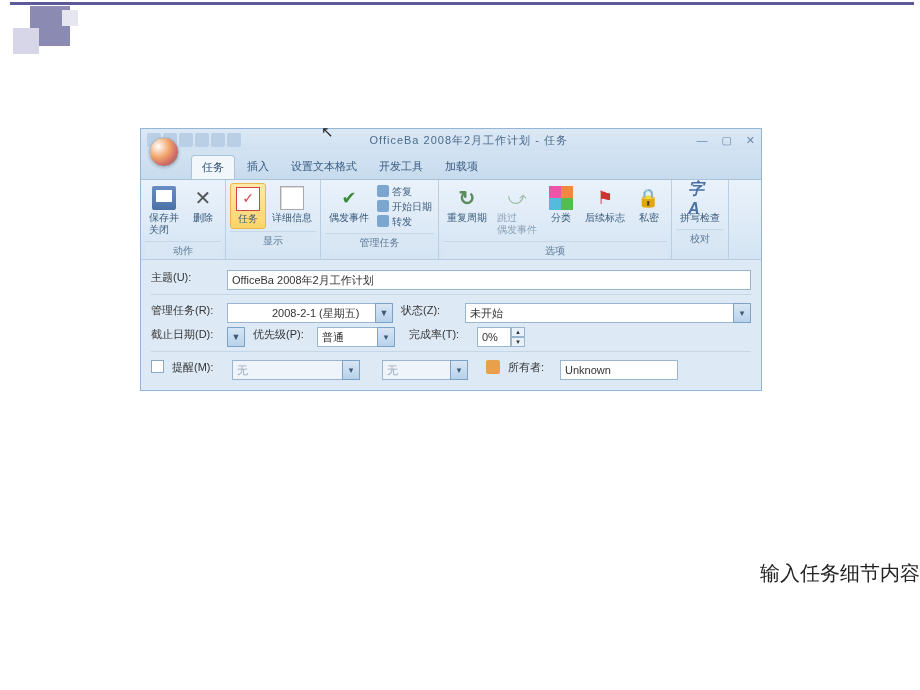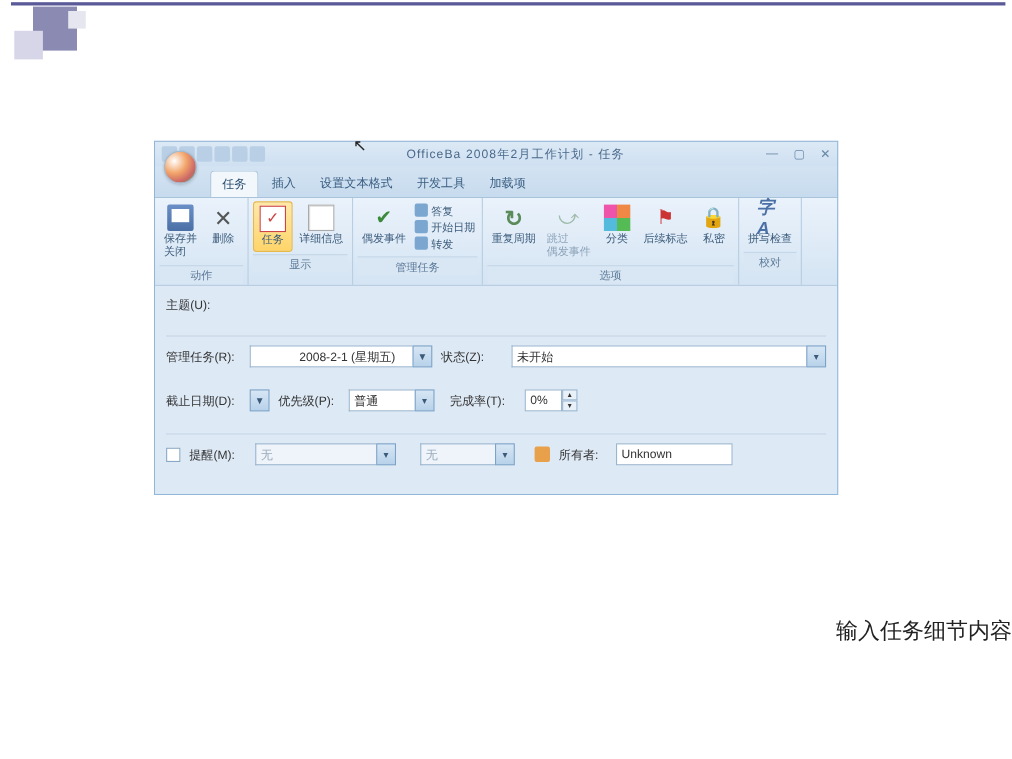--- a/index.html
+++ b/index.html
@@ -34,21 +34,21 @@
 .rbtn { display: flex; flex-direction: column; align-items: center; padding: 3px 4px; font-size: 10px; color: #3b5b7a; cursor: pointer; border-radius: 3px; min-width: 36px; }
 .rbtn.active { background: linear-gradient(#ffe8a8, #ffd56a); border: 1px solid #e8b84a; }
 .rbtn .icon { width: 24px; height: 24px; margin-bottom: 2px; display: flex; align-items: center; justify-content: center; }
 .rbtn .label { line-height: 12px; text-align: left; white-space: nowrap; }
 
 .small-items { display: flex; flex-direction: column; gap: 1px; padding: 2px 2px; font-size: 10px; color: #3b5b7a; }
 .small-items div { display: flex; align-items: flex-start; gap: 3px; white-space: nowrap; }
 .small-items .mini-icon { width: 12px; height: 12px; background: #7ba6d0; border-radius: 2px; display: inline-block; }
 
 .form-area { background: #dde9f5; border-top: 1px solid #b9cee2; padding: 10px 10px 6px; font-size: 11px; color: #333; }
-.field-row { display: flex; align-items: center; margin-bottom: 20px; gap: 8px; }
+.field-row { display: flex; align-items: flex-start; margin-bottom: 4px; gap: 8px; }
 .flabel { width: 68px; font-size: 11px; }
 .input { background: #fff; border: 1px solid #9ab5cf; height: 20px; padding: 2px 4px; font-size: 11px; color: #333; }
 .input.wide { flex: 1; }
 .combo { display: flex; }
 .combo .input { border-right: none; }
 .combo .dd { width: 18px; height: 20px; background: linear-gradient(#d7e6f4, #b8d2ea); border: 1px solid #7ba2c7; display: flex; align-items: center; justify-content: center; color: #3b5a7a; font-size: 9px; cursor: pointer; }
 .sep-line { height: 1px; background: #c5d6e6; margin: 4px 0 8px; }
 .checkbox { width: 13px; height: 13px; border: 1px solid #8aa8c5; background: #fff; display: inline-block; vertical-align: middle; }
 .disabled-box { background: #eef4fa; color: #9aaabb; }
 .spinner { display: flex; align-items: center; }
@@ -198,20 +198,21 @@
             <div class="label">拼写检查</div>
           </div>
         </div>
         <div class="group-label">校对</div>
       </div>
     </div>
 
   <div class="form-area">
     <div class="field-row">
       <div class="flabel">主题(U):</div>
+      <input class="input wide" value="OfficeBa 2008年2月工作计划" style="">
     </div>
     <div class="sep-line"></div>
 
     <div class="field-row">
       <div class="flabel">管理任务(R):</div>
       <div class="combo">
         <input class="input" style="width: 148px; padding-left: 44px;" value="2008-2-1 (星期五)">
         <div class="dd">▼</div>
       </div>
       <div class="flabel" style="width:56px">状态(Z):</div>
@@ -248,19 +249,19 @@
       <div class="combo">
         <input class="input disabled-box" style="width: 110px;" value="无">
         <div class="dd">▾</div>
       </div>
       <div class="combo" style="margin-left:14px">
         <input class="input disabled-box" style="width: 68px;" value="无">
         <div class="dd">▾</div>
       </div>
       <span class="ico-assign" style="margin-left:10px"></span>
       <div class="flabel" style="width:44px">所有者:</div>
-      <input class="input" style="width: 106px;" value="Unknown">
+      <input class="input" style="width: 118px;" value="Unknown">
     </div>
   </div>
 
 </div>
 
 <div class="caption">输入任务细节内容</div>
 
 </body></html>

